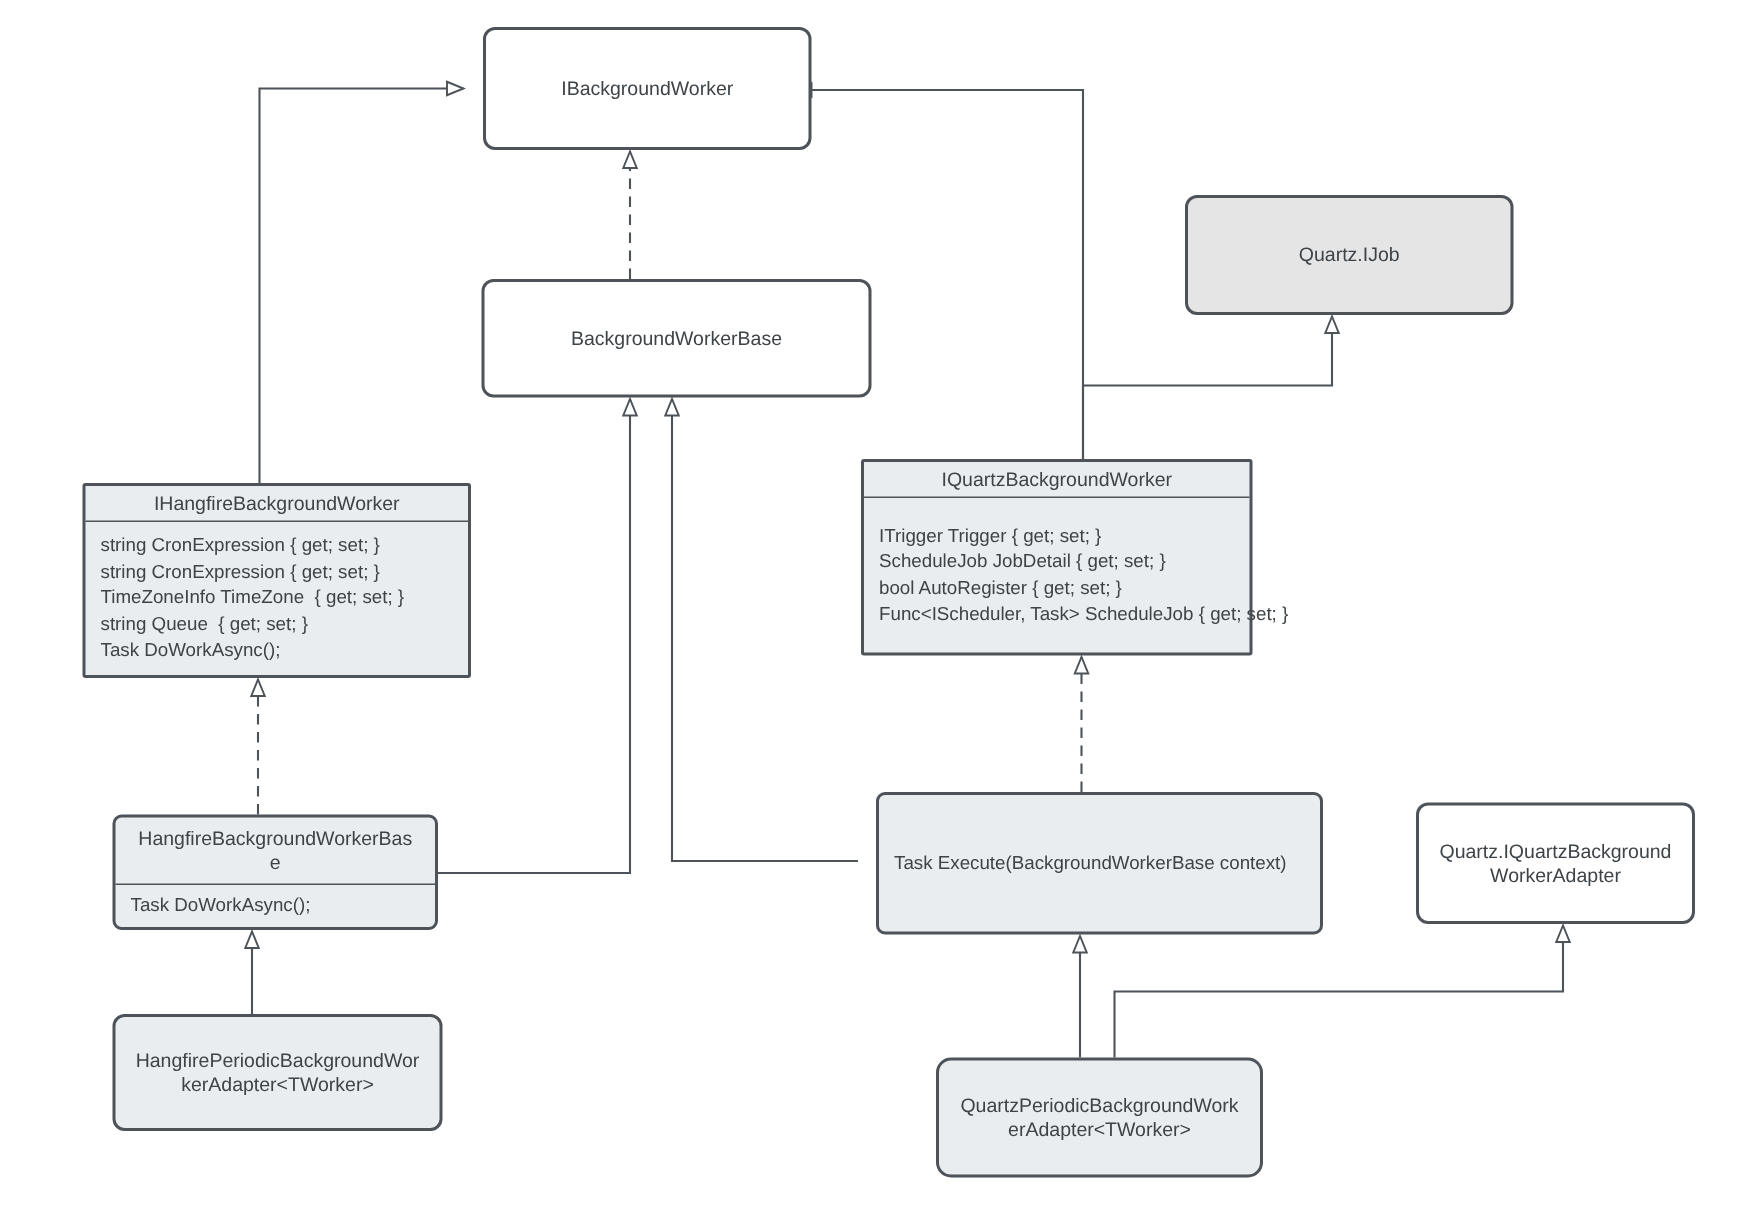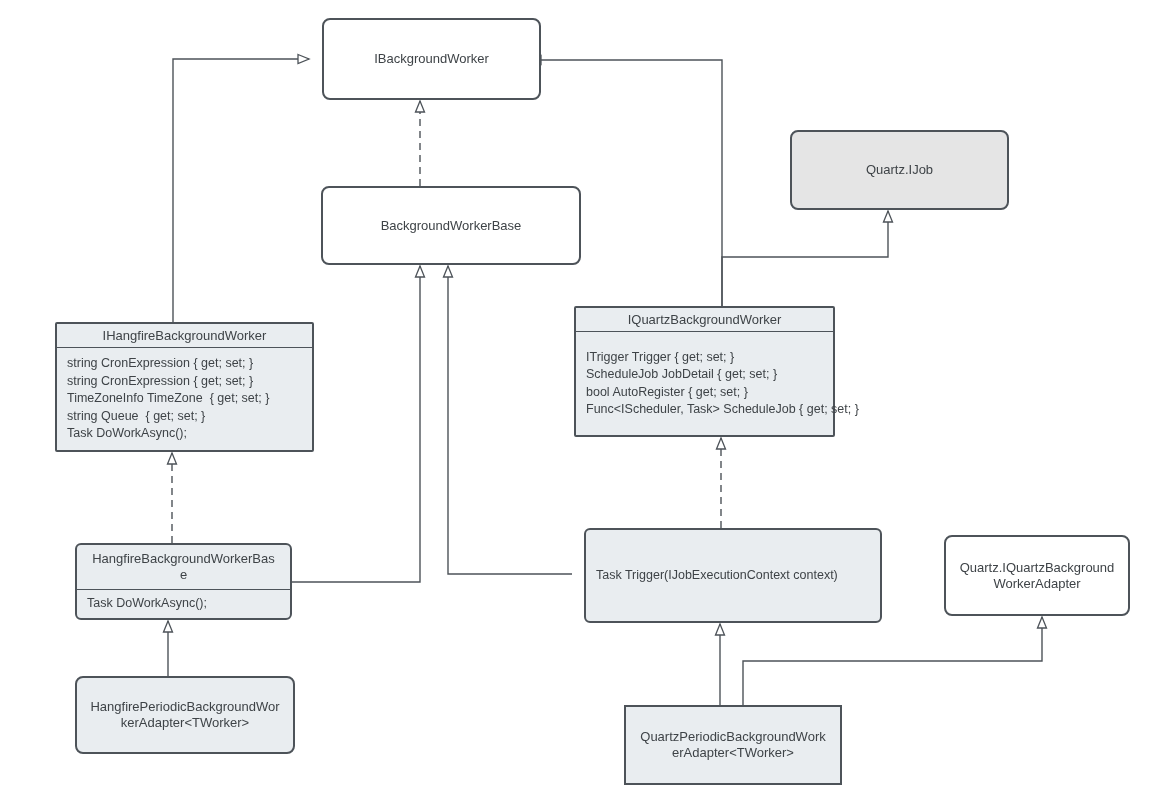--- a/index.html
+++ b/index.html
@@ -111,26 +111,26 @@
         </div>
       </div>
       <div class="node class-node" style="left: 63px; top: 543px; width: 217px; height: 77px; border-radius: 6px; background: rgb(233, 237, 240); justify-content: space-between;">
         <div class="node-title" style="height: 45px;">HangfireBackgroundWorkerBase</div>
         <div class="node-members">
           <div class="member-line">Task DoWorkAsync();</div>
         </div>
       </div>
       <div class="node class-node" style="left: 572px; top: 528px; width: 298px; height: 95px; border-radius: 6px; background: rgb(233, 237, 240);">
         <div class="node-members">
-          <div class="member-line">Task Trigger(IJobExecutionContext context)</div>
+          <div class="member-line">Task Execute(BackgroundWorkerBase context)</div>
         </div>
       </div>
       <div class="node simple" style="left: 932px; top: 535px; width: 186px; height: 81px; border-radius: 8px; background: rgb(255, 255, 255);">
         <span class="node-label">Quartz.IQuartzBackgroundWorkerAdapter</span>
       </div>
       <div class="node simple" style="left: 63px; top: 676px; width: 220px; height: 78px; border-radius: 8px; background: rgb(233, 237, 240);">
         <span class="node-label">HangfirePeriodicBackgroundWorkerAdapter&lt;TWorker&gt;</span>
       </div>
-      <div class="node simple" style="left: 612px; top: 705px; width: 218px; height: 80px; border-radius: 0; background: rgb(233, 237, 240);">
+      <div class="node simple" style="left: 612px; top: 705px; width: 218px; height: 80px; border-radius: 10px; background: rgb(233, 237, 240);">
         <span class="node-label">QuartzPeriodicBackgroundWorkerAdapter&lt;TWorker&gt;</span>
       </div>
     </div>
 </div>
 
 </body></html>

